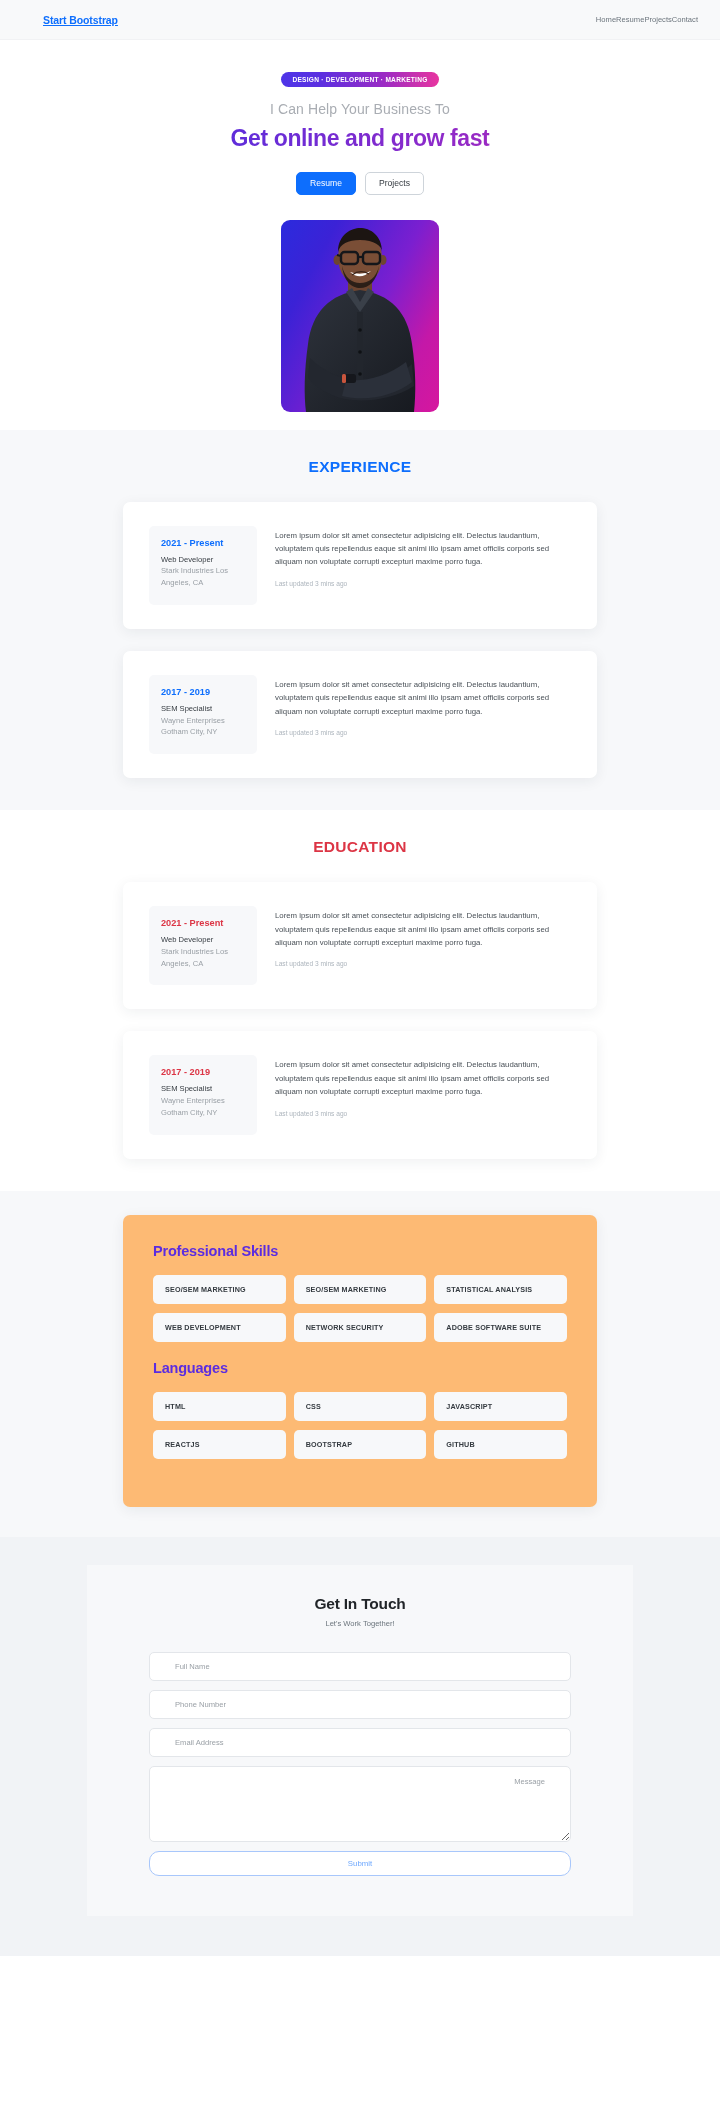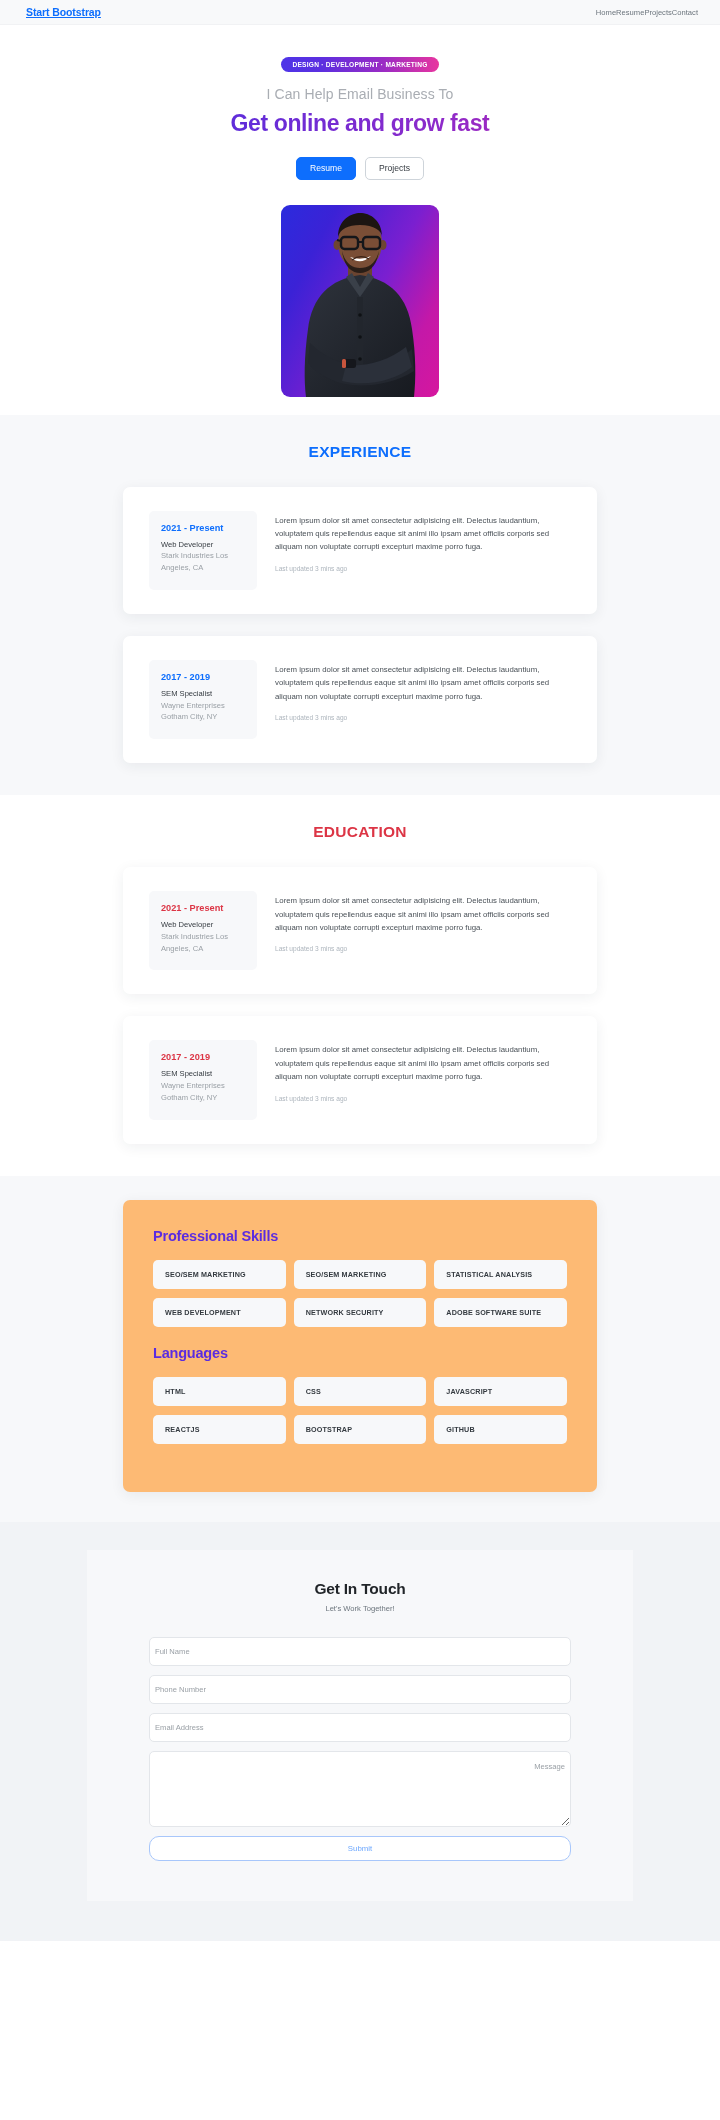--- a/index.html
+++ b/index.html
@@ -6,26 +6,26 @@
   html, body { width: 720px; }
   body {
     font-family: "Liberation Sans", sans-serif;
     background: #ffffff;
     color: #212529;
     -webkit-font-smoothing: antialiased;
   }
 
   
   .navbar {
-    height: 25px;
+    height: 40px;
     background: #f8f9fa;
     display: flex;
     align-items: center;
     justify-content: space-between;
-    padding: 0 22px 0 26px;
+    padding: 0 22px 0 43px;
     border-bottom: 1px solid #f1f2f4;
   }
   .brand {
     color: #0d6efd;
     font-weight: bold;
     font-size: 10.5px;
     letter-spacing: -0.1px;
   }
   .nav-links { display: flex; gap: 0; align-items: center; }
   .nav-link {
@@ -212,21 +212,21 @@
     color: #6c757d;
     margin-top: 6px;
   }
   .form { margin-top: 24px; }
   .form-control {
     display: block;
     width: 100%;
     background: #fff;
     border: 1px solid #e3e6ea;
     border-radius: 5px;
-    padding: 9px 5px;
+    padding: 9px 25px;
     font-size: 7.6px;
     font-family: inherit;
     color: #495057;
     margin-bottom: 9px;
     outline: none;
   }
   .form-control::placeholder { color: #9aa0a6; }
   textarea.form-control { height: 76px; resize: vertical; line-height: 1.5; text-align: right; }
   .btn-submit {
     display: block;
@@ -250,21 +250,21 @@
   <div class="nav-links">
     <a class="nav-link" href="#">Home</a>
     <a class="nav-link" href="#">Resume</a>
     <a class="nav-link" href="#">Projects</a>
     <a class="nav-link" href="#">Contact</a>
   </div>
 </div>
 
 <div class="hero">
   <div class="badge-pill">DESIGN · DEVELOPMENT · MARKETING</div>
-  <div class="hero-sub">I Can Help Email Business To</div>
+  <div class="hero-sub">I Can Help Your Business To</div>
   <div class="hero-title">Get online and grow fast</div>
   <div class="hero-actions">
     <button class="btn btn-primary">Resume</button>
     <button class="btn btn-outline">Projects</button>
   </div>
 
   <div class="portrait-wrap">
     <svg class="portrait-figure" viewBox="0 0 128 186">
       <defs>
         <linearGradient id="shirt" x1="0" y1="0" x2="1" y2="1">

